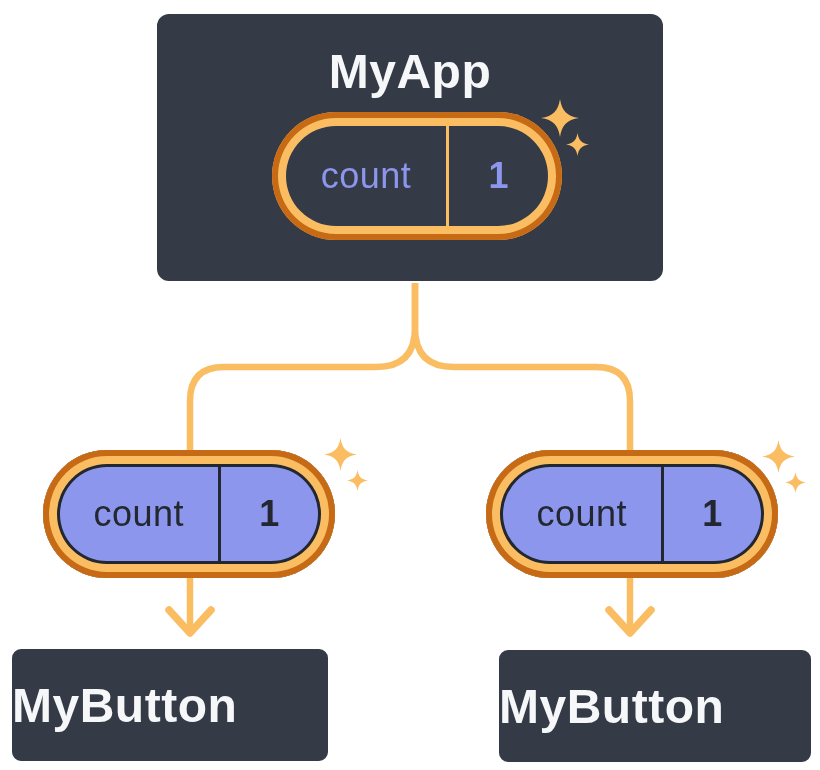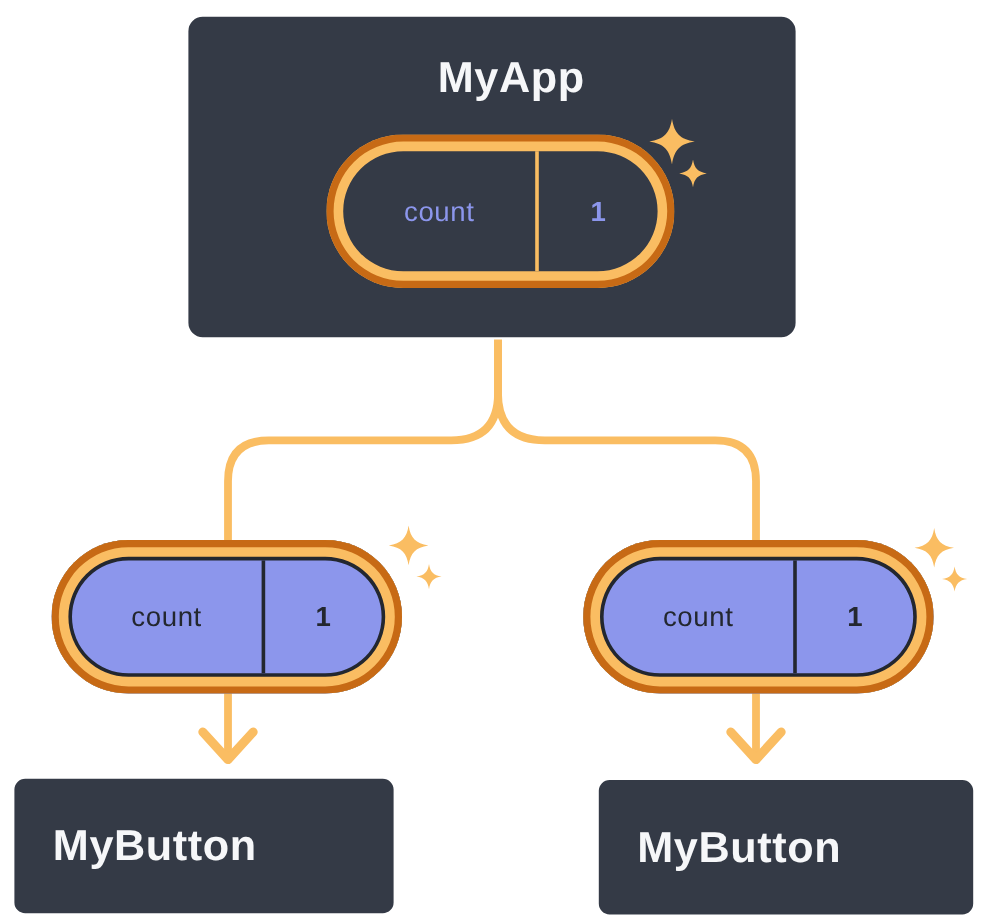--- a/index.html
+++ b/index.html
@@ -36,34 +36,33 @@
     border-radius:14px;
     z-index:2;
     color:var(--node_text);
   }
   .node--parent{left:155px;top:12px;width:510px;height:271px;}
   .node--child{height:116px;border-radius:11px;display:flex;align-items:center;}
   .node--child-left{left:10px;top:647px;width:320px;}
   .node--child-right{left:497px;top:648px;width:316px;}
   .node__title{
     text-align:center;
-    font-size:36px;
+    font-size:48px;
     font-weight:600;
     letter-spacing:.5px;
-    margin-left:32px;
   }
   .node--parent .node__title{margin-top:30px;}
 
   .pill{
     position:absolute;
     z-index:2;
     border-radius:999px;
     display:flex;
     align-items:stretch;
-    font-size:23px;
+    font-size:36px;
   }
   .pill--dark{
     left:272px;top:112px;width:290px;height:128px;
     background:var(--node_bg);
     box-shadow:inset 0 0 0 6px var(--ring_outer), inset 0 0 0 14px var(--ring_inner);
     padding:14px;
     color:var(--state_purple);
   }
   .pill--dark .pill__divider{background:var(--ring_inner);}
   .pill--light{

